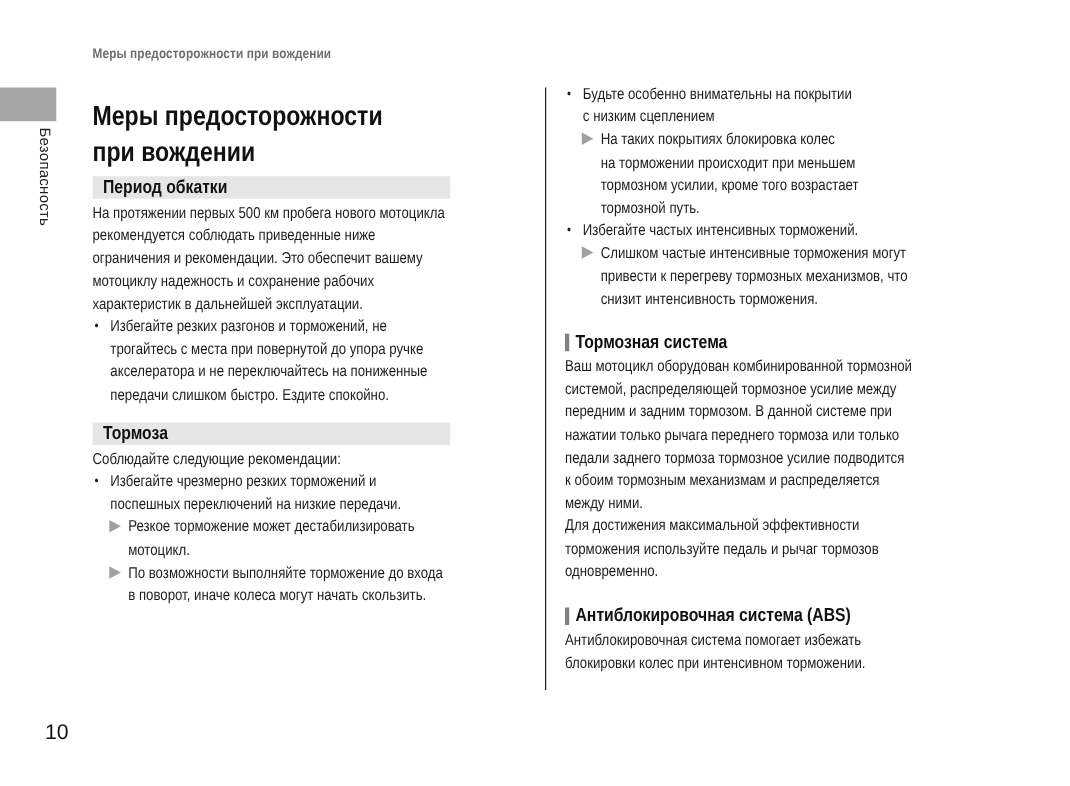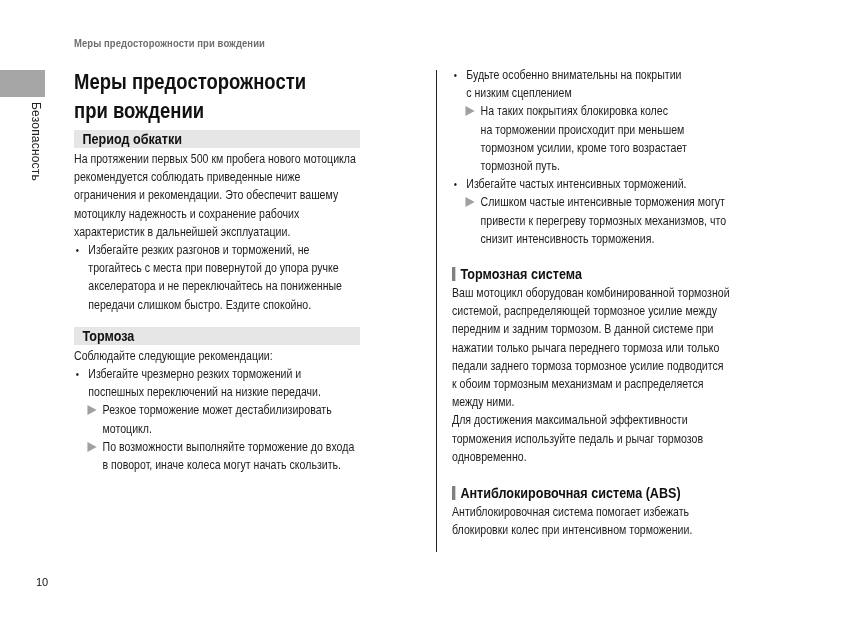--- a/index.html
+++ b/index.html
@@ -9,25 +9,25 @@
   }
   .running-head {
     position: absolute; left: 74px; top: 37px; font-size: 11px; font-weight: bold;
     color: #6e6e6e; letter-spacing: 0.1px; transform: scaleX(0.86); transform-origin: left top;
   }
   .side-tab { position: absolute; left: 0; top: 70px; width: 45px; height: 27px; background: #a6a6a6; }
   .side-label {
     position: absolute; left: 29px; top: 102px; writing-mode: vertical-rl;
     font-size: 12px; color: #222; letter-spacing: 0.2px;
   }
-  .page-number { position: absolute; left: 36px; top: 576px; font-size: 11px; color: #111; }
+  .page-number { position: absolute; left: 36px; top: 576px; font-size: 17px; color: #111; }
   .divider { position: absolute; left: 436px; top: 70px; width: 1px; height: 482px; background: #222; }
 
   .col { position: absolute; }
-  .col-left { left: 74px; top: 65px; width: 350px; }
+  .col-left { left: 74px; top: 76px; width: 350px; }
   .col-right { left: 452px; top: 66px; width: 345px; }
 
   .cond { transform: scaleX(0.84); transform-origin: left top; width: 119%; }
 
   .page-title { font-size: 22px; font-weight: bold; line-height: 29px; color: #111; margin: 2px 0 0 0; }
   .section-bar {
     background: #e6e6e6; margin-top: 5px; height: 18px; width: 286px;
   }
   .section-bar span { display: block; font-size: 15px; font-weight: bold; line-height: 18px; padding-left: 10px; color: #111; }
 

